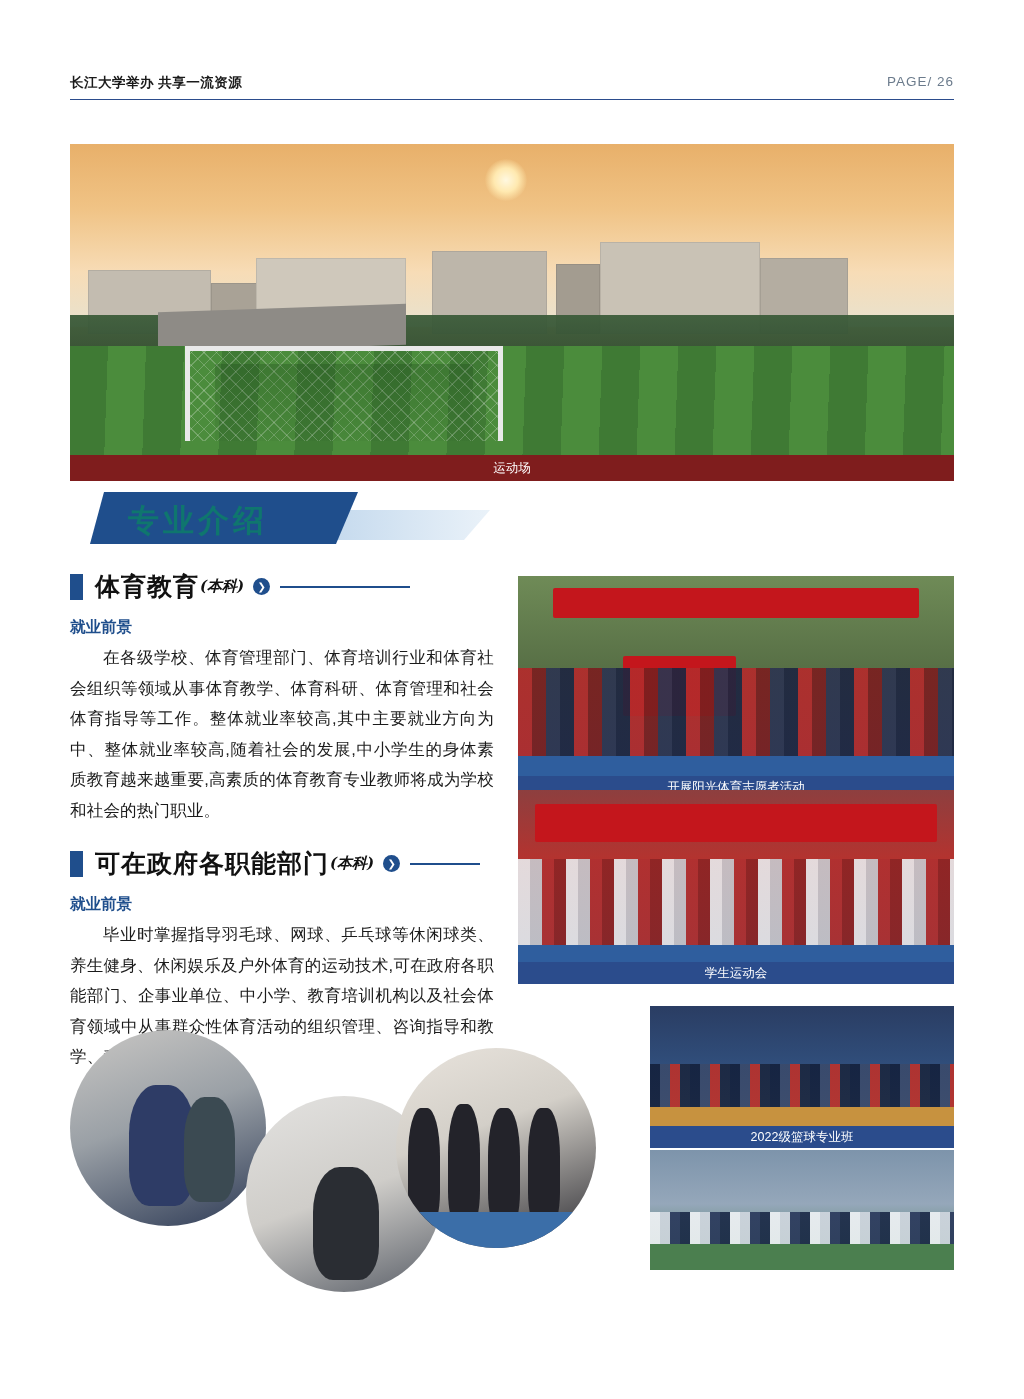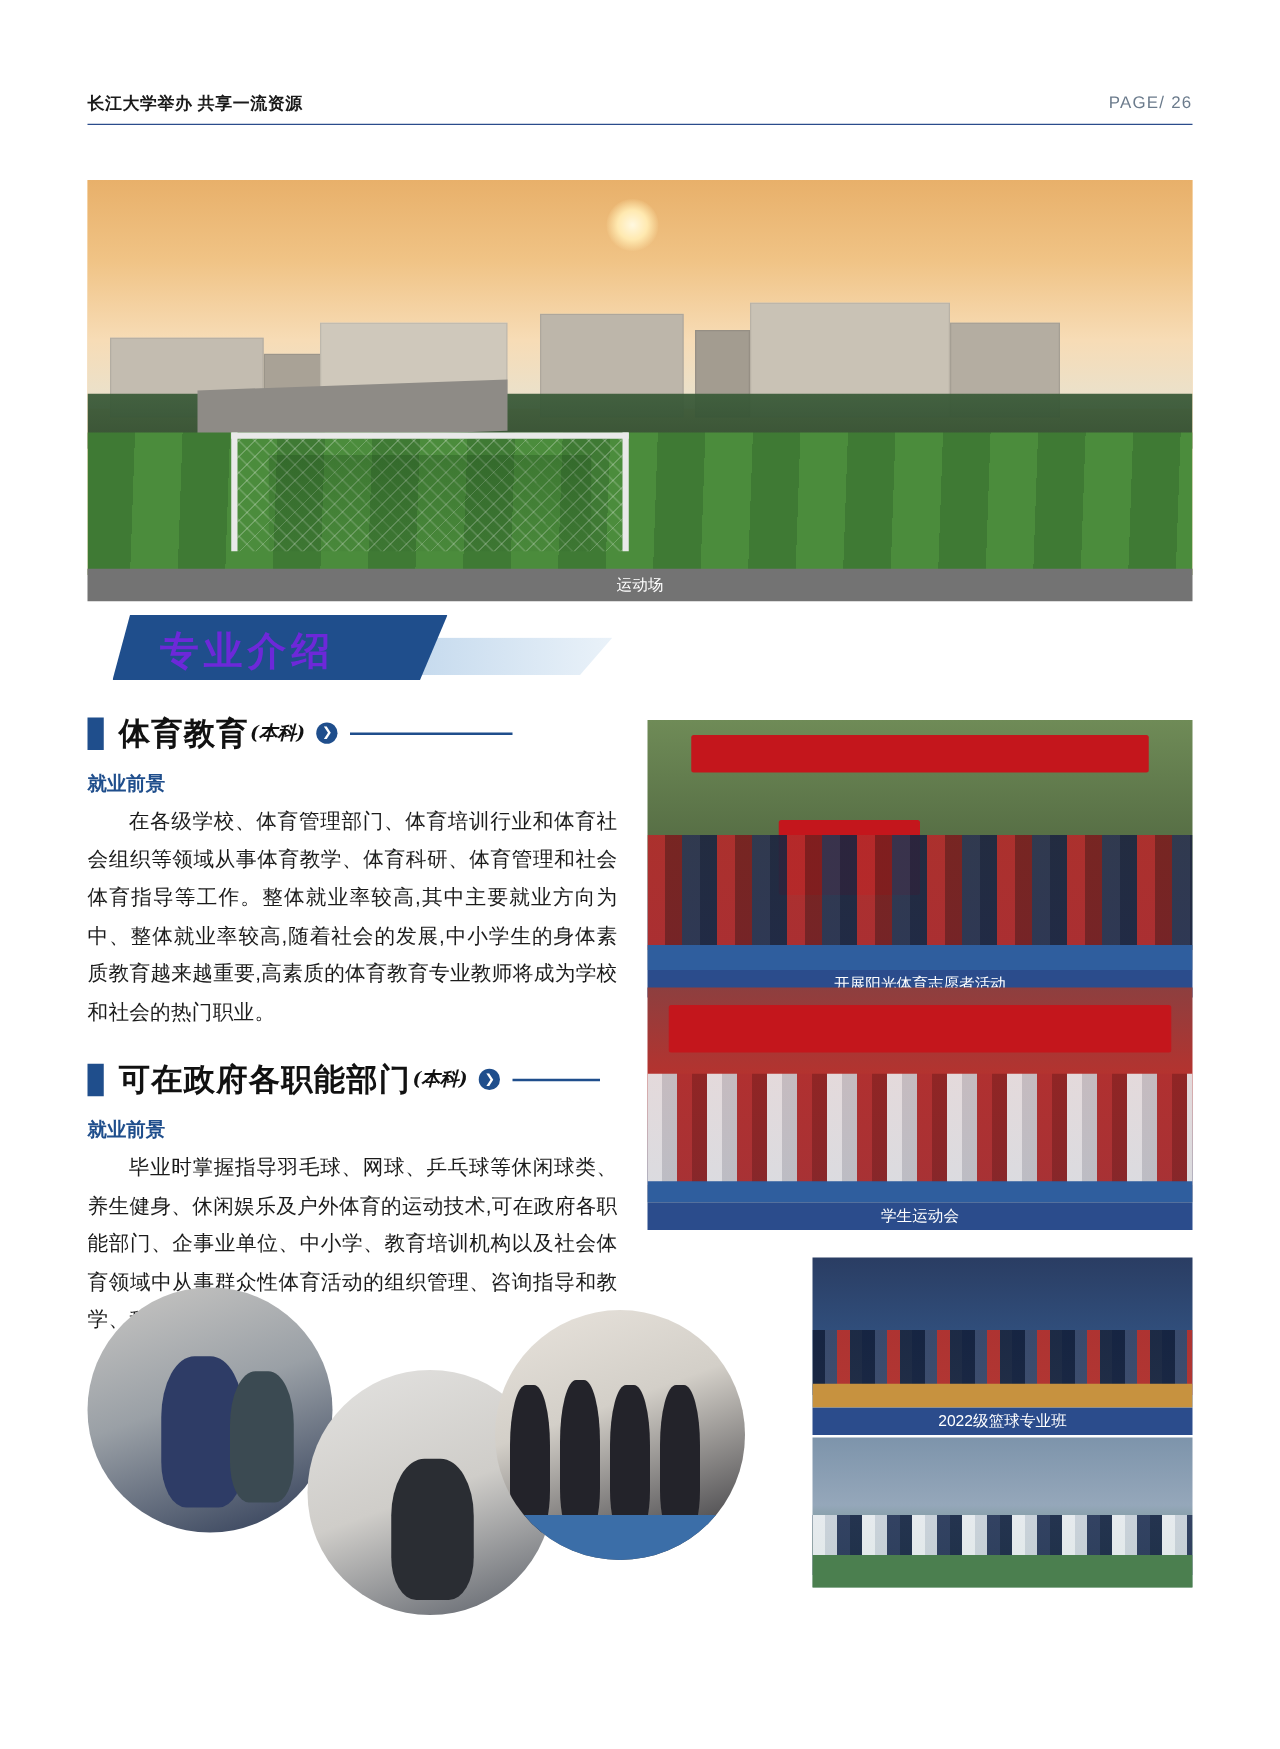--- a/index.html
+++ b/index.html
@@ -115,21 +115,21 @@
       repeating-linear-gradient(-45deg, rgba(255,255,255,0.22) 0 1px, rgba(255,255,255,0) 1px 9px);
   }
   .hero-goal-inner {
     position:absolute; left:8%; top:14%; width:84%; height:86%;
     background: linear-gradient(180deg, rgba(20,60,20,0.25), rgba(20,60,20,0.05));
   }
   .hero-caption {
     position: absolute;
     left: 70px; top: 455px;
     width: 884px; height: 26px;
-    background: #737373;
+    background: #7f1d1d;
     color: #ffffff;
     font-size: 12.5px;
     text-align: center;
     line-height: 26px;
   }
 
   
   .banner-wrap {
     position: absolute;
     left: 70px; top: 492px;
@@ -144,21 +144,21 @@
   .banner-shape {
     position: absolute;
     left: 20px; top: 0;
     width: 268px; height: 52px;
     background: #1f4e8c;
     clip-path: polygon(14px 0, 100% 0, calc(100% - 22px) 100%, 0 100%);
   }
   .banner-text {
     position: absolute;
     left: 58px; top: 8px;
-    color: #6d28d9;
+    color: #0f766e;
     font-size: 31px;
     font-weight: bold;
     letter-spacing: 4px;
     font-family: "DejaVu Serif", serif;
   }
 
   
   .left-col {
     position: absolute;
     left: 70px; top: 570px;

